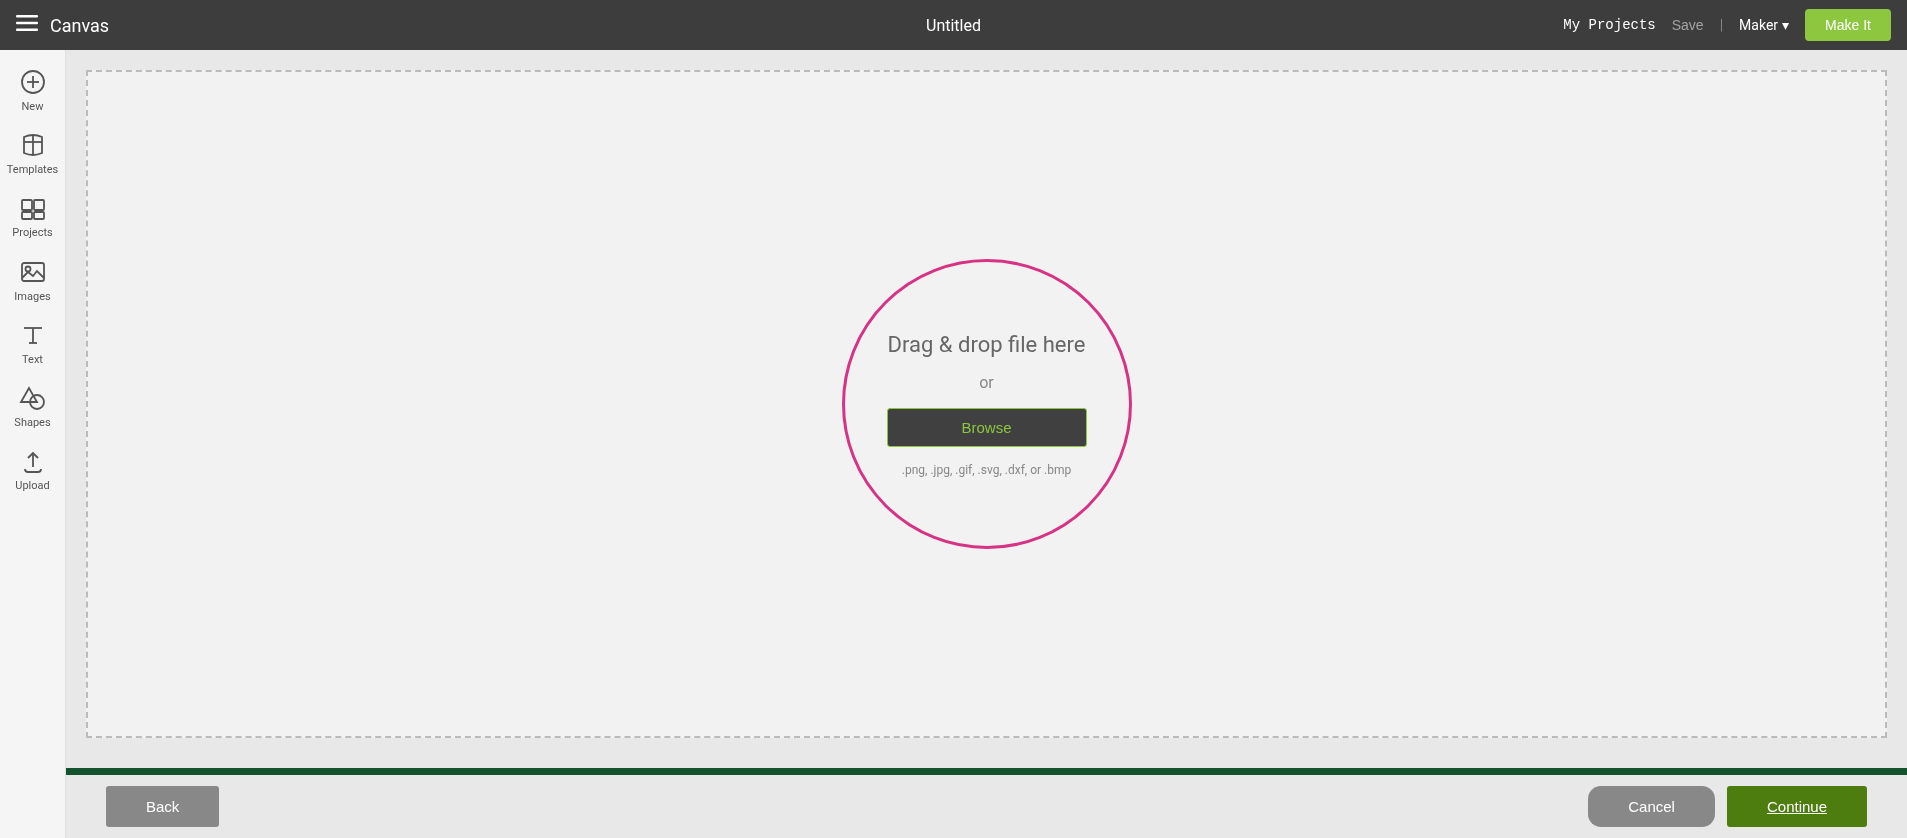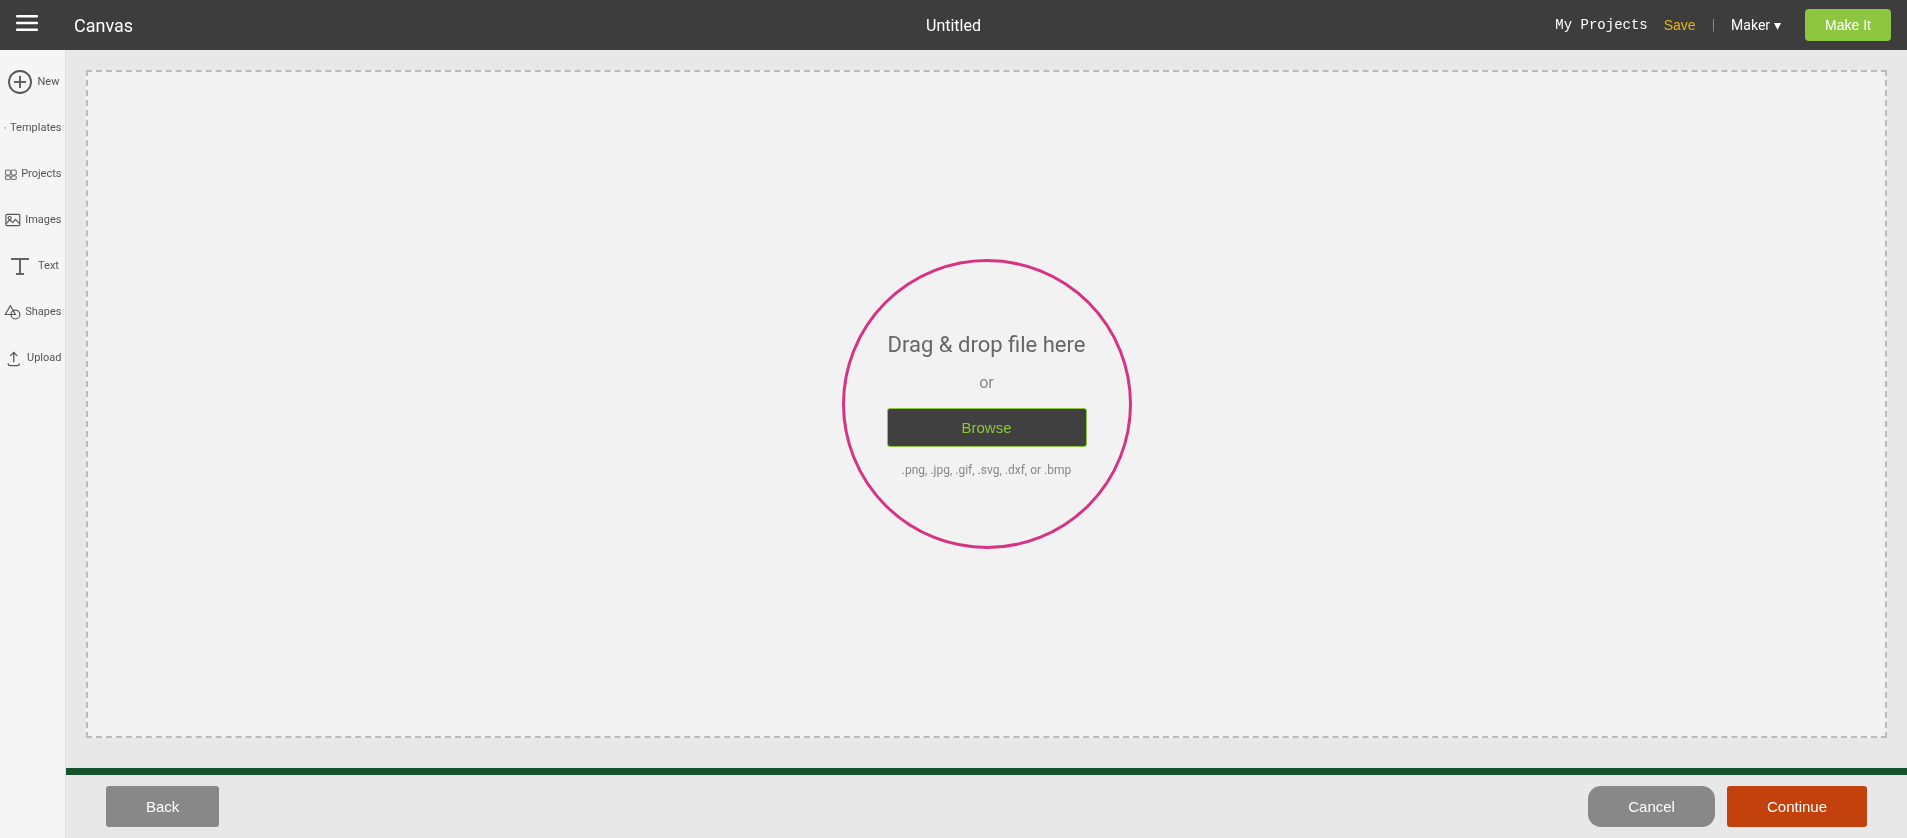--- a/index.html
+++ b/index.html
@@ -14,21 +14,20 @@
     
     .navbar {
       position: fixed;
       top: 0; left: 0; right: 0;
       height: 50px;
       background: #3d3d3d;
       display: flex;
       align-items: center;
       padding: 12px 16px;
       z-index: 100;
-      gap: 24px;
     }
     .navbar-menu-icon {
       color: white;
       font-size: 20px;
       cursor: pointer;
       margin-right: 12px;
     }
     .navbar-title {
       color: white;
       font-size: 18px;
@@ -48,21 +47,21 @@
       align-items: center;
       gap: 16px;
     }
     .navbar-my-projects {
       color: white;
       font-size: 14px;
       cursor: pointer;
       font-family: Liberation Mono, monospace;
     }
     .navbar-save {
-      color: #eab308;
+      color: #a3a3a3;
       font-size: 14px;
       cursor: pointer;
       background: none;
       border: none;
     }
     .navbar-divider {
       color: #888;
       font-size: 14px;
     }
     .navbar-maker {
@@ -94,21 +93,21 @@
       background: #f5f5f5;
       border-right: 1px solid #e0e0e0;
       display: flex;
       flex-direction: column;
       align-items: center;
       padding-top: 8px;
       z-index: 50;
     }
     .sidebar-item {
       display: flex;
-      flex-direction: row;
+      flex-direction: column;
       align-items: center;
       justify-content: center;
       width: 66px;
       padding: 10px 4px 8px;
       cursor: pointer;
       gap: 4px;
       color: #555;
     }
     .sidebar-item svg {
       width: 28px;
@@ -214,27 +213,28 @@
     .btn-cancel {
       background: #888;
       color: white;
       border: none;
       padding: 12px 40px;
       font-size: 15px;
       cursor: pointer;
       border-radius: 13px;
     }
     .btn-continue {
-      background: #c2410c;
+      background: #4d7c0f;
       color: white;
       border: none;
       padding: 8px 40px;
       font-size: 15px;
       cursor: pointer;
       border-radius: 3px;
+      text-decoration: underline;
     }
   </style>
 </head>
 <body>
 
 <nav class="navbar">
   <span class="navbar-menu-icon">
     <svg width="22" height="22" viewBox="0 0 22 22" fill="white">
       <rect y="3" width="22" height="2.5" rx="1"></rect>
       <rect y="9.75" width="22" height="2.5" rx="1"></rect>
@@ -244,21 +244,21 @@
   <span class="navbar-title">Canvas</span>
   <span class="navbar-center">Untitled</span>
   <div class="navbar-right">
     <span class="navbar-my-projects">My Projects</span>
     <button class="navbar-save">Save</button>
     <span class="navbar-divider">|</span>
     <span class="navbar-maker">
       <span>Maker</span>
       <span>▾</span>
     </span>
-    <button class="navbar-make-it" style="background: rgb(141, 198, 63); margin-left: 8px;">Make It</button>
+    <button class="navbar-make-it" style="background: rgb(141, 198, 63);">Make It</button>
   </div>
 </nav>
 
 <aside class="sidebar">
 
   <div class="sidebar-item">
     <svg viewBox="0 0 28 28" fill="none" stroke="#555" stroke-width="1.8">
       <circle cx="14" cy="14" r="11"></circle>
       <line x1="14" y1="8" x2="14" y2="20"></line>
       <line x1="8" y1="14" x2="20" y2="14"></line>

